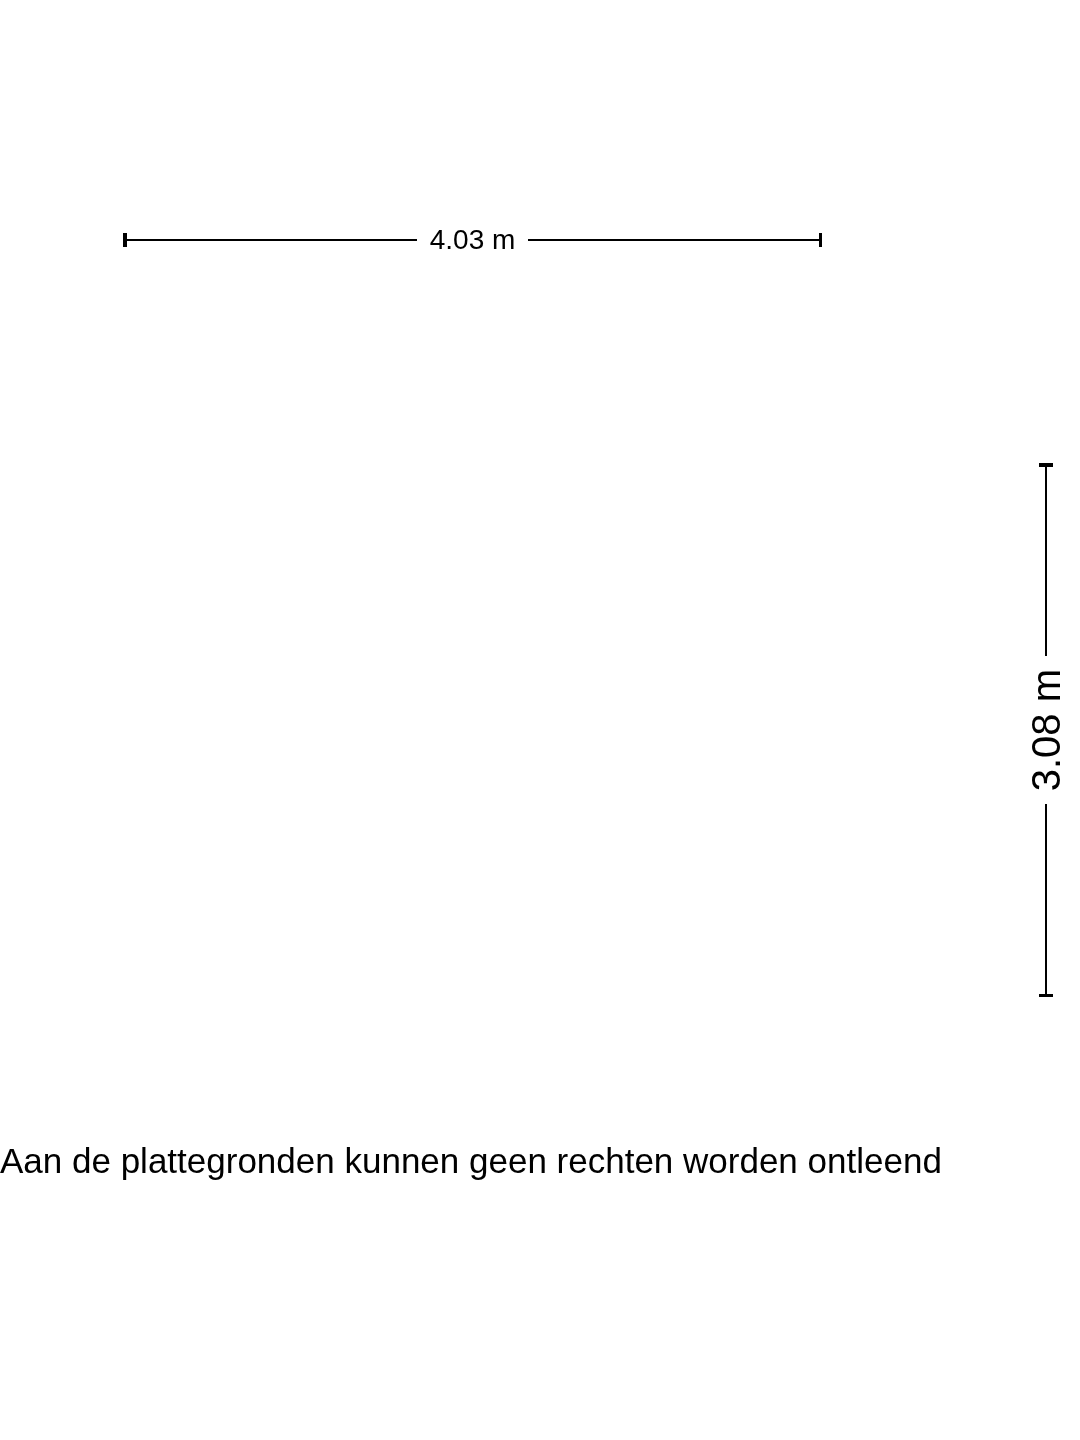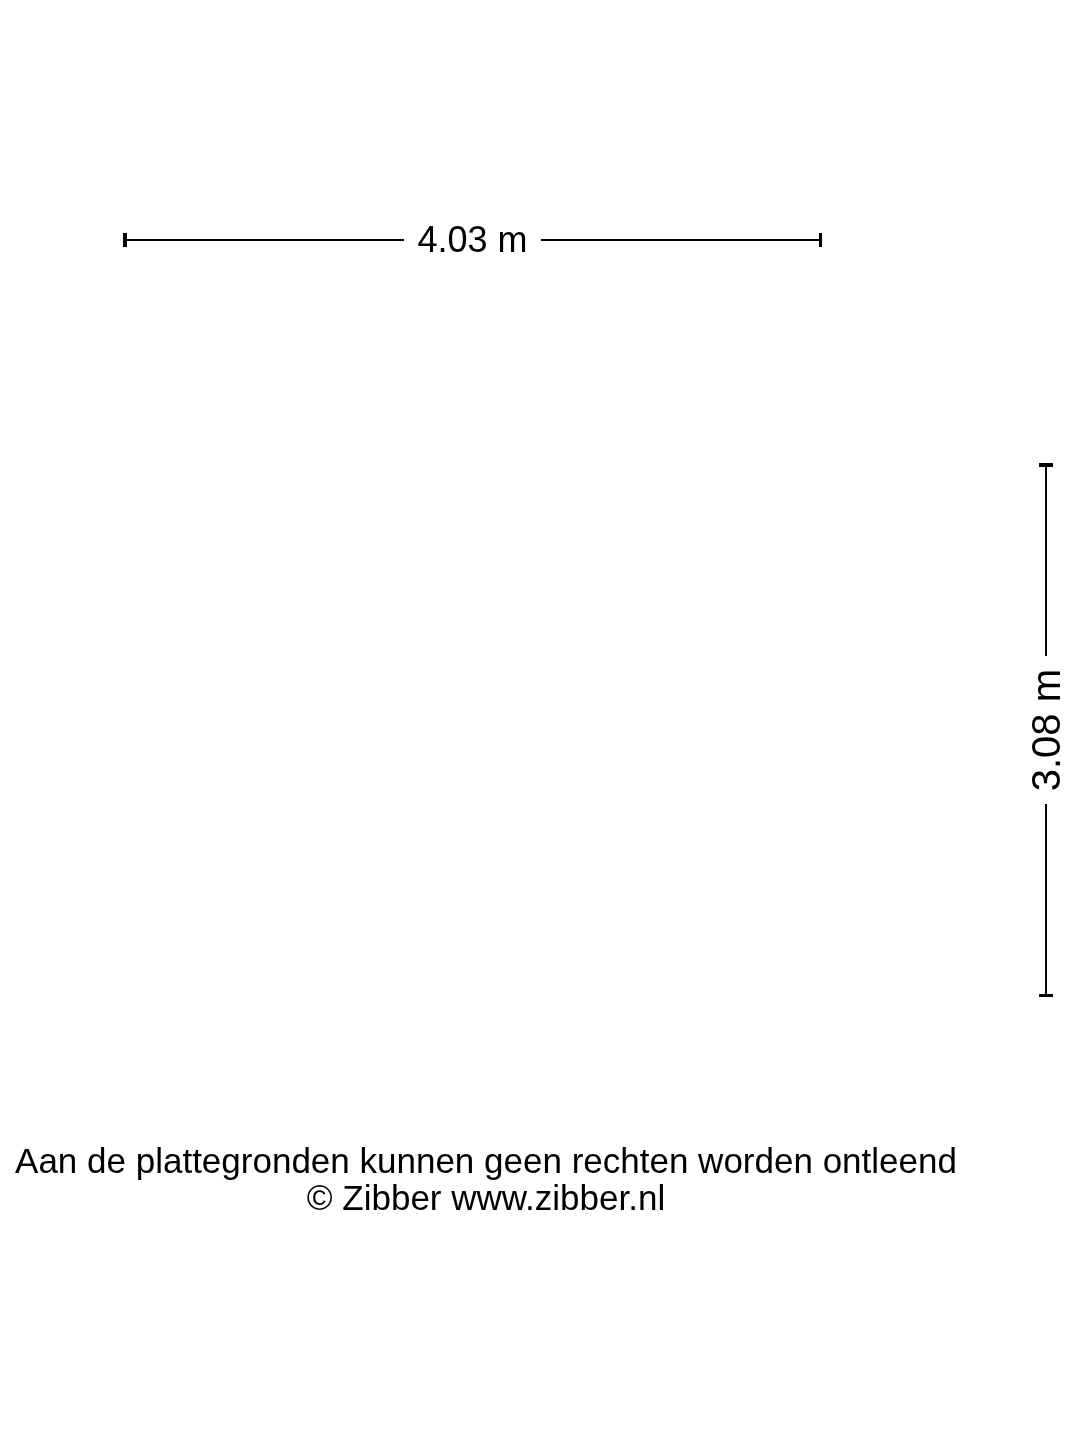--- a/index.html
+++ b/index.html
@@ -17,21 +17,21 @@
   .dim-h {
     position: absolute;
     left: 123px; top: 233px;
     width: 699px; height: 14px;
     display: flex; flex-direction: row; align-items: center;
   }
   .dim-h .cap { width: 3.5px; height: 14px; background: #000; }
   .dim-h .seg { flex: 1; height: 2.5px; background: #000; }
   .dim-h .lbl {
     margin: 0 13px;
-    font-size: 36px; line-height: 1;
+    font-size: 28px; line-height: 1;
     white-space: nowrap;
   }
 
   .dim-v {
     position: absolute;
     left: 1039px; top: 463px;
     width: 14px; height: 534px;
     display: flex; flex-direction: column; align-items: center;
   }
   .dim-v .cap { width: 14px; height: 3.5px; background: #000; }
@@ -93,21 +93,20 @@
     left: 0; top: 546px;
     width: 699px; height: 6px;
     background: repeating-linear-gradient(to right, #000 0 14px, transparent 14px 24px);
   }
 
   
   .footer {
     position: absolute;
     left: 0; top: 1142px;
     width: 972px;
-    text-align: center;
     font-size: 35px;
     line-height: 37px;
   }
 </style>
 </head>
 <body>
 
 <div id="canvas">
 
   <div class="dim-h">
@@ -122,16 +121,15 @@
   <div class="dim-v">
     <div class="cap"></div>
     <div class="seg"></div>
     <div class="lbl">3.08 m</div>
     <div class="seg"></div>
     <div class="cap"></div>
   </div>
 
   <div class="footer">
     <div>Aan de plattegronden kunnen geen rechten worden ontleend</div>
-    <div>© Zibber www.zibber.nl</div>
   </div>
 
 </div>
 
 </body></html>

